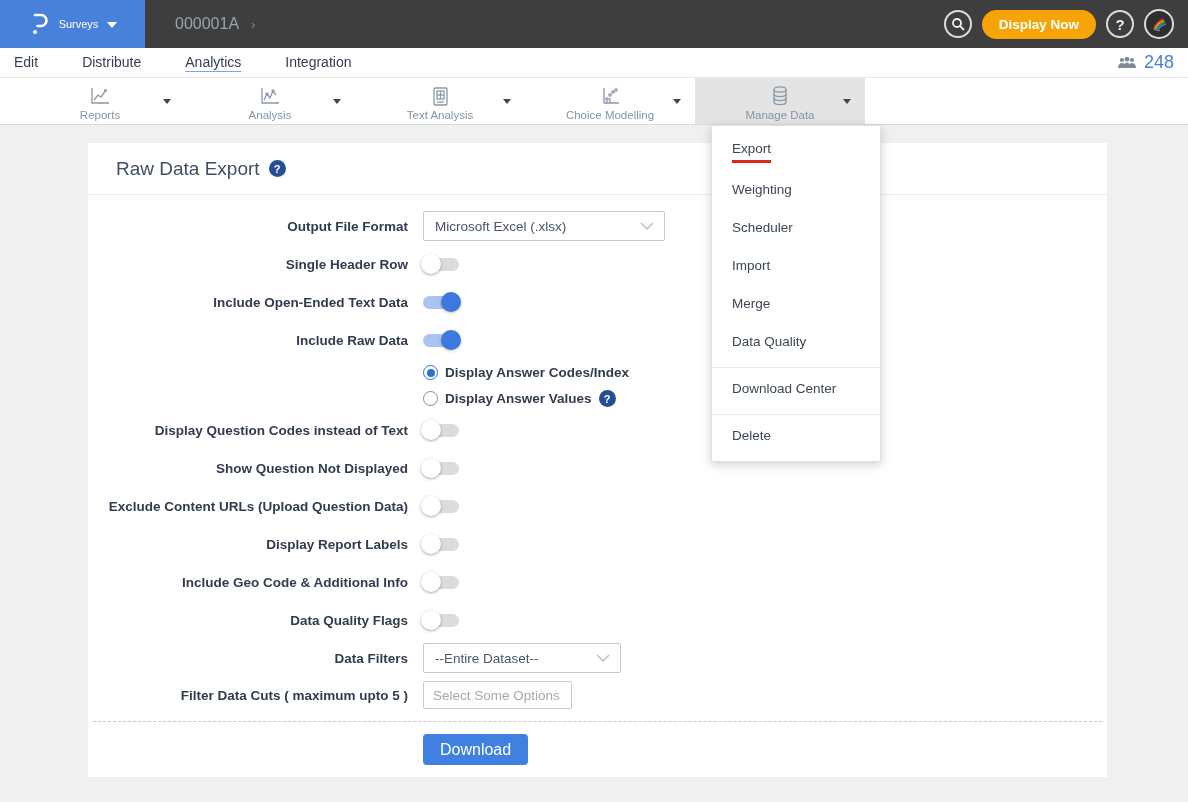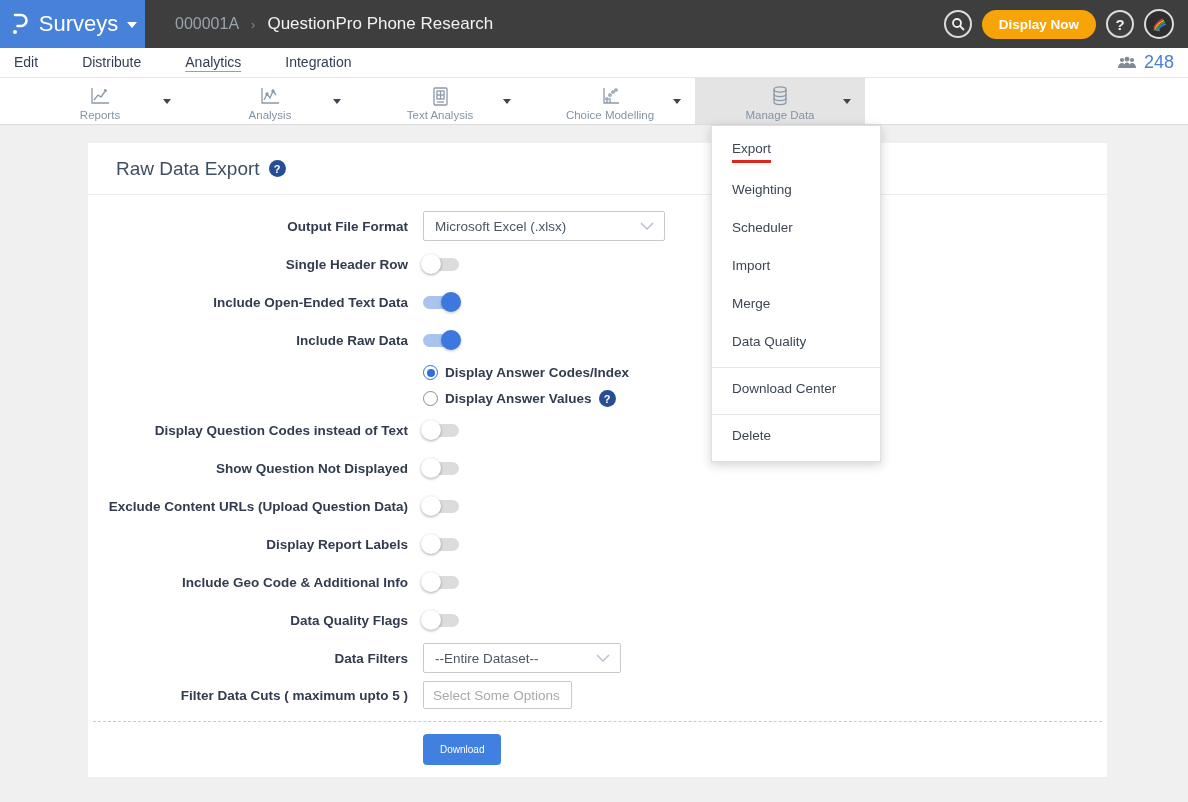--- a/index.html
+++ b/index.html
@@ -11,21 +11,21 @@
     -webkit-font-smoothing:antialiased;
   }
   .app { position:relative; width:1188px; height:802px; background:#f0f0f0; overflow:hidden; }
 
   
   .topbar { display:flex; align-items:stretch; height:48px; background:#3e3e3e; }
   .logo-block {
     width:145px; background:#4781d9; color:#fff; display:flex; align-items:center;
     justify-content:center; gap:9px; cursor:pointer;
   }
-  .logo-block .product { font-size:22px; }
+  .logo-block .product { font-size:11px; }
   .caret-down { width:0; height:0; border-left:5px solid transparent; border-right:5px solid transparent; border-top:6px solid #fff; margin-top:2px; }
   .breadcrumb { display:flex; align-items:center; gap:12px; padding-left:30px; flex:1; }
   .crumb-id { color:#98a3b0; font-size:16px; cursor:pointer; }
   .crumb-sep { color:#8a8a8a; font-size:13px; }
   .crumb-name { color:#f2f2f2; font-size:17px; }
   .topbar-right { display:flex; align-items:center; gap:10px; padding-right:14px; }
   .circle-btn {
     width:28px; height:28px; border-radius:50%; border:2px solid #dcdcdc; background:transparent;
     color:#f0f0f0; display:flex; align-items:center; justify-content:center; cursor:pointer;
     font-size:15px; font-weight:bold;
@@ -107,21 +107,21 @@
   .radio-line { display:flex; align-items:center; gap:7px; cursor:pointer; }
   .radio { width:15px; height:15px; border-radius:50%; border:1.5px solid #8b8b8b; background:#fff; position:relative; flex:0 0 auto; }
   .radio.checked { border-color:#2e6fd9; }
   .radio.checked::after { content:""; position:absolute; left:2.5px; top:2.5px; width:8px; height:8px; border-radius:50%; background:#2e6fd9; }
   .radio-label { font-size:13.5px; font-weight:bold; color:#323c4e; }
 
   .dashed-divider { border-top:1px dashed #c9c9c9; margin:8px 5px 0 5px; }
   .download-row { padding:12px 0 0 335px; }
   .download-btn {
     height:31px; padding:0 17px; background:#4080e0; border:none; border-radius:4px; color:#fff;
-    font-size:10px; cursor:pointer; font-family:inherit;
+    font-size:16px; cursor:pointer; font-family:inherit;
   }
 
   .icon-stroke { stroke:#8a99a8; fill:none; stroke-width:1.3; }
 </style>
 </head>
 <body>
 
 <div class="app">
 
   <div class="topbar">
@@ -129,21 +129,20 @@
       <svg width="22" height="24" viewBox="0 0 22 24">
         <path d="M7 3 H13 A5.5 5.5 0 1 1 13 14 H9.5" stroke="#fff" stroke-width="2.6" fill="none" stroke-linecap="round"></path>
         <circle cx="7" cy="20" r="2" fill="#fff"></circle>
       </svg>
       <span class="product">Surveys</span>
       <span class="caret-down"></span>
     </div>
     <div class="breadcrumb">
       <span class="crumb-id">000001A</span>
       <span class="crumb-sep">›</span>
-      <span class="crumb-name">QuestionPro Phone Research</span>
     </div>
     <div class="topbar-right">
       <button class="circle-btn">
         <svg width="14" height="14" viewBox="0 0 14 14">
           <circle cx="6" cy="6" r="4" stroke="#f0f0f0" stroke-width="1.8" fill="none"></circle>
           <line x1="9" y1="9" x2="13" y2="13" stroke="#f0f0f0" stroke-width="1.8"></line>
         </svg>
       </button>
       <button class="upgrade-btn">Display Now</button>
       <button class="circle-btn">

